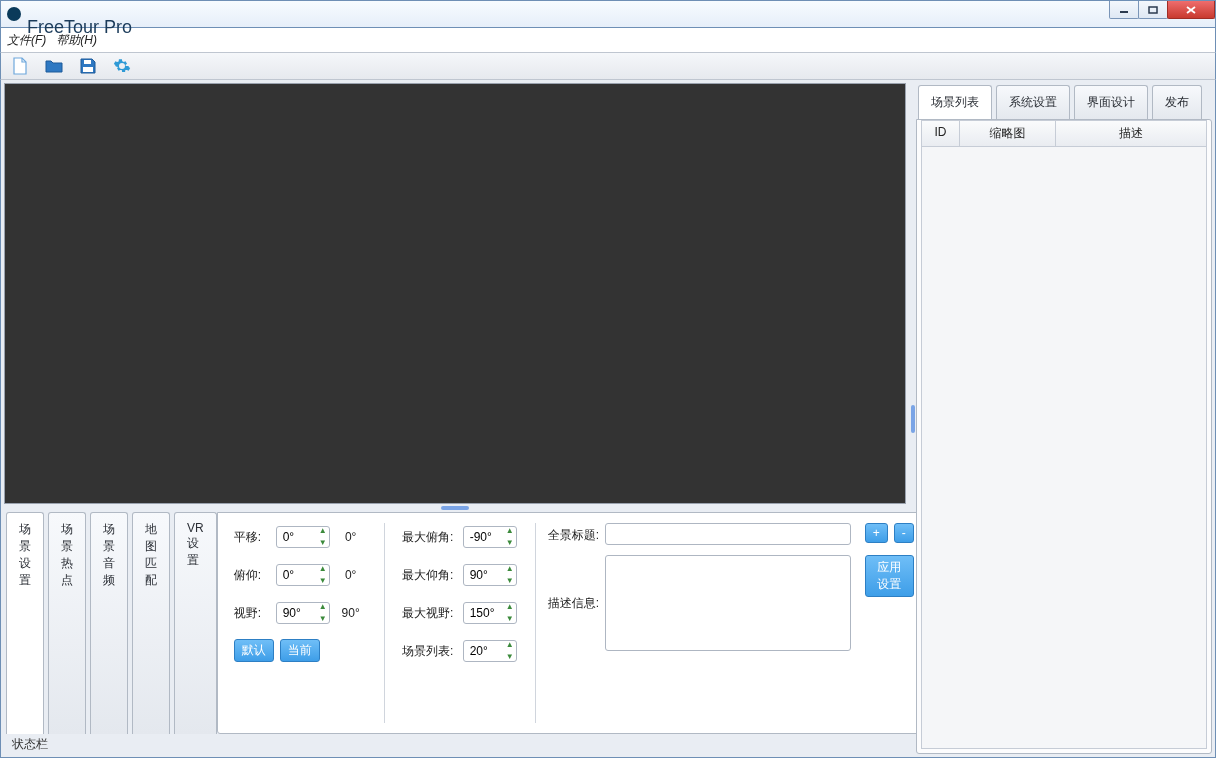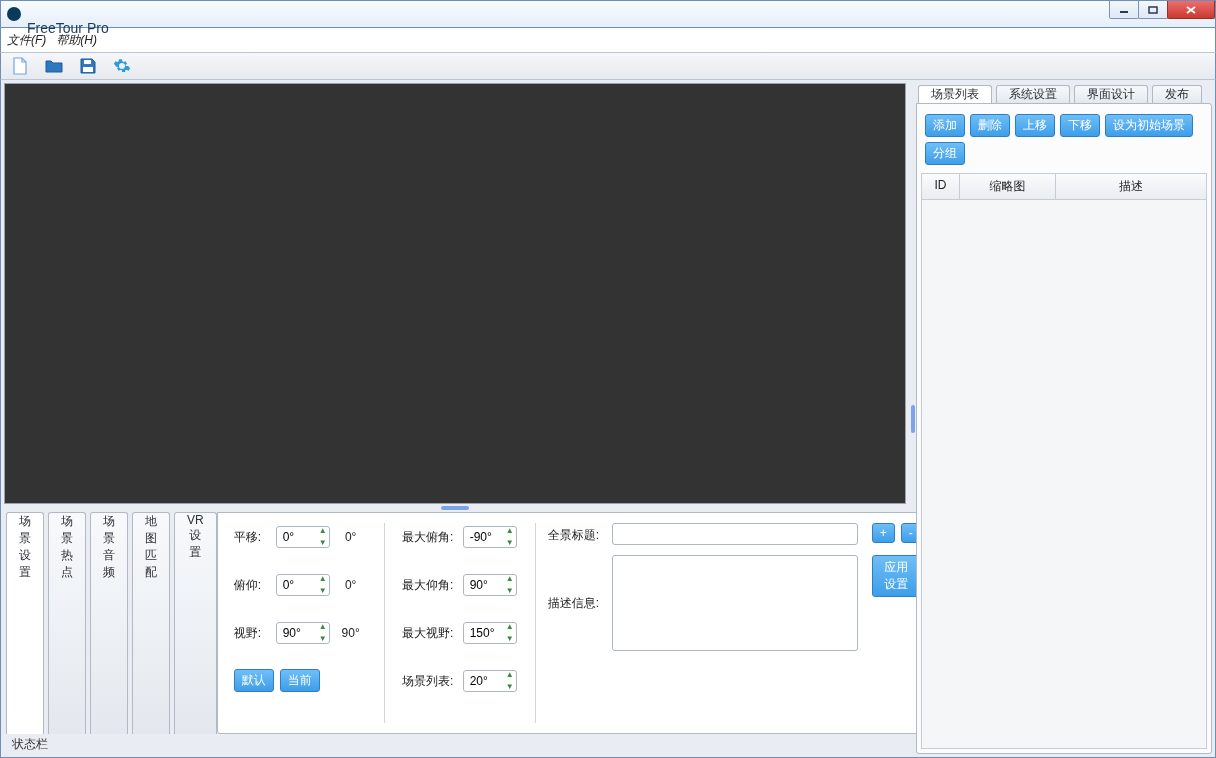--- a/index.html
+++ b/index.html
@@ -1,21 +1,21 @@
 <!DOCTYPE html>
 <html><head>
 <meta charset="utf-8">
 <style>
 * { box-sizing: border-box; margin: 0; padding: 0; font-family: "Microsoft YaHei", "Segoe UI", Arial, sans-serif; font-size: 12px; }
 html, body { width: 1216px; height: 758px; overflow: hidden; background: #d9e4f1; }
 
 
 .titlebar { height: 28px; background: linear-gradient(#f7fbff,#e6eef9); border: 1px solid #6e8fb5; display: flex; align-items: center; padding: 0 6px; position: relative; }
 .titlebar .appicon { width: 14px; height: 14px; border-radius: 50%; background: #0a3a5a; margin-right: 6px; }
-.titlebar .title { color: #1b3b5a; font-size: 14px; margin-top: 27px; }
+.titlebar .title { color: #1b3b5a; font-size: 18px; margin-top: 27px; }
 .titlebar .win-controls { position: absolute; right: 0; top: 0; height: 100%; display: flex; align-items: flex-start; }
 .winbtn { width: 30px; height: 18px; margin-top: 0; border: 1px solid #7a95b8; border-top: none; background: linear-gradient(#f3f7fc,#dfe8f4); display:flex; align-items:center; justify-content:center; margin-left:-1px; border-radius:0 0 2px 2px; }
 .winbtn.close { width: 48px; background: linear-gradient(#ef6d6d,#c83a2f); border-color:#a02d25; color:#fff; }
 .winbtn svg { display:block; }
 
 
 .menubar { height: 24px; background:#fff; border-left:1px solid #6e8fb5; border-right:1px solid #6e8fb5; display:flex; align-items:center; padding:0 6px; color:#222;font-style:italic; }
 .menubar span { margin-right: 10px; cursor:default; }
 
 
@@ -27,43 +27,43 @@
 .left-col { flex:1; display:flex; flex-direction:column; margin-right:4px; min-width:0; }
 .viewport { flex:1; background:#333333; border:1px solid #9aa2ae; }
 .h-splitter { height:8px; display:flex; align-items:center; justify-content:center; }
 .h-splitter .grip { width:28px; height:4px; background:#7aa4e6; border-radius:2px; }
 .v-splitter { width:6px; display:flex; align-items:center; justify-content:center; }
 .v-splitter .grip { height:28px; width:4px; background:#7aa4e6; border-radius:2px; }
 
 
 .bottom-panel { height:222px; background:#e9edf3; display:flex; flex-direction:row; }
 .tabs-row { display:flex; gap:4px; padding-left:2px; }
-.tab { border:1px solid #b1b9c4; border-bottom:none; background:linear-gradient(#f7f9fc,#e4e8ee); padding:0 12px; border-radius:3px 3px 0 0; color:#2b2f36;text-align:center; }
+.tab { border:1px solid #b1b9c4; border-bottom:none; background:linear-gradient(#f7f9fc,#e4e8ee); padding:8px 12px; border-radius:3px 3px 0 0; color:#2b2f36; }
 .tab.active { background:#fff; }
 .tab-body { flex:1; background:#fff; border:1px solid #b1b9c4; border-radius:0 3px 3px 3px; padding:10px 8px; display:flex; }
 
-.form-col { display:flex; flex-direction:column; gap:24px; padding:2px 8px; }
+.form-col { display:flex; flex-direction:column; gap:14px; padding:2px 8px; }
 .form-col.sep { border-right:1px solid #d0d5dd; padding-right:18px; margin-right:0; }
 .row { display:flex; align-items:center; gap:6px; height:24px; }
 .row label { width:36px; text-align:left; color:#222; }
 .row .wide-label { width:58px;text-align:center; }
 .row .readout { width:30px; text-align:center; color:#222; }
 
 .spin { position:relative; width:54px; height:22px; }
 .spin input { width:100%; height:100%; border:1px solid #aeb6c2; border-radius:3px; padding:0 14px 0 6px; background:#fff; }
 .spin .arrows { position:absolute; right:2px; top:1px; bottom:1px; width:10px; display:flex; flex-direction:column; justify-content:space-between; }
 .spin .arrows span { font-size:8px; line-height:8px; color:#3b8a3b; text-align:center; cursor:pointer; }
 .spin .arrows span.down { color:#3b8a3b; }
 
 .btn-blue { background:linear-gradient(#6fbef7,#3e9ee8); border:1px solid #2d7fc4; color:#fff; border-radius:3px; padding:3px 8px; cursor:pointer; font-size:12px; }
 .btn-blue.sm { padding:2px 7px; }
 .btn-row { display:flex; gap:6px; }
 
 .title-col { padding-left:12px; display:flex; flex-direction:column; gap:10px; }
-.title-col .trow { display:flex; align-items:flex-start; gap:8px; }
+.title-col .trow { display:flex; align-items:flex-start; gap:1px; }
 .title-col .trow label { width:56px; padding-top:4px; color:#222; }
 .text-input { width:246px; height:22px; border:1px solid #aeb6c2; border-radius:3px; background:#fff; padding:0 6px; }
 .text-area { width:246px; height:96px; border:1px solid #aeb6c2; border-radius:3px; background:#fff; resize:none; padding:4px 6px; }
 
 .action-col { padding-left:14px; display:flex; flex-direction:column; gap:12px; }
 
 .statusbar { height:20px; padding:2px 8px; color:#333; }
 
 
 .right-panel { width:296px; display:flex; flex-direction:column; }
@@ -267,28 +267,20 @@
     </div>
 
   <div class="right-panel">
     <div class="right-tabs">
       <div class="tab active">场景列表</div>
       <div class="tab">系统设置</div>
       <div class="tab">界面设计</div>
       <div class="tab">发布</div>
     </div>
     <div class="right-body">
-      <div class="right-toolbar">
-        <button class="btn-blue sm">添加</button>
-        <button class="btn-blue sm">删除</button>
-        <button class="btn-blue sm">上移</button>
-        <button class="btn-blue sm">下移</button>
-        <button class="btn-blue sm">设为初始场景</button>
-        <button class="btn-blue sm">分组</button>
-      </div>
       <div class="table-head">
         <div class="cell" style="width:38px;">ID</div>
         <div class="cell" style="width:96px;">缩略图</div>
         <div class="cell" style="flex:1;">描述</div>
       </div>
       <div class="table-body"></div>
     </div>
   </div>
 </div>
 

